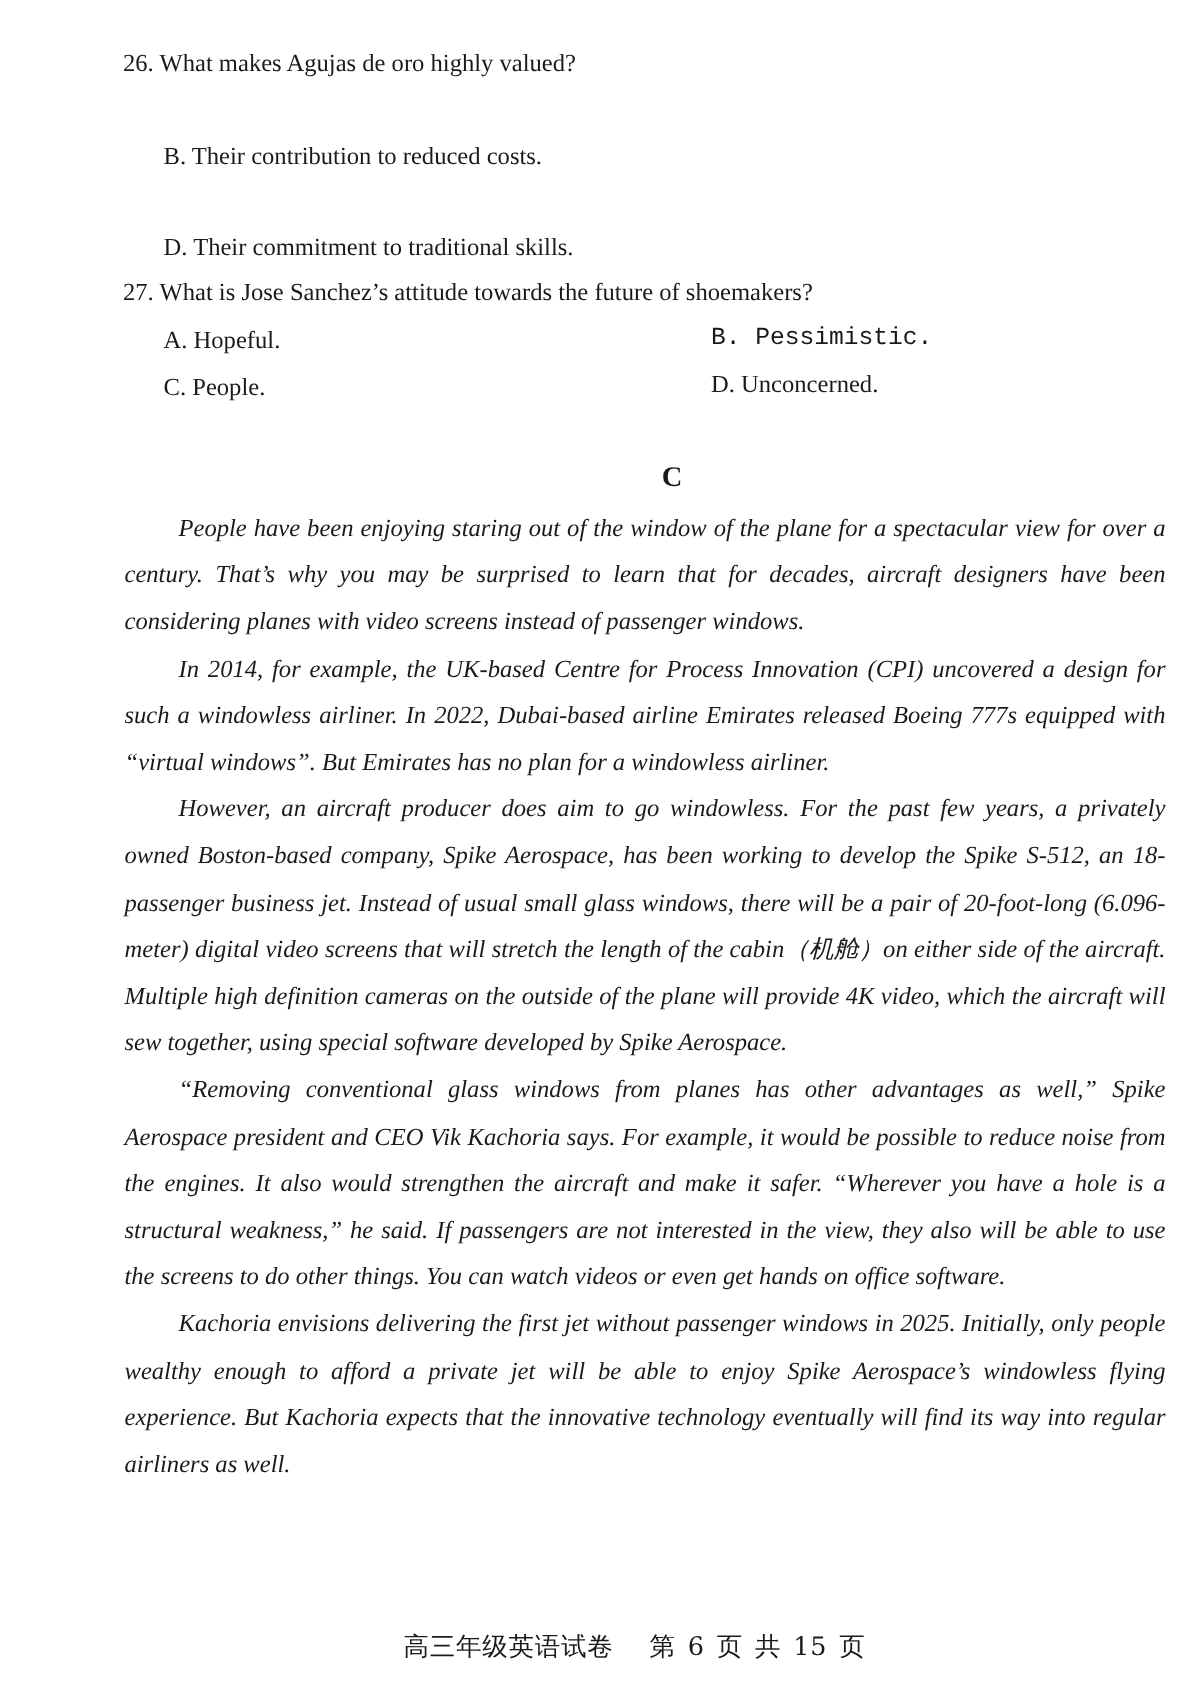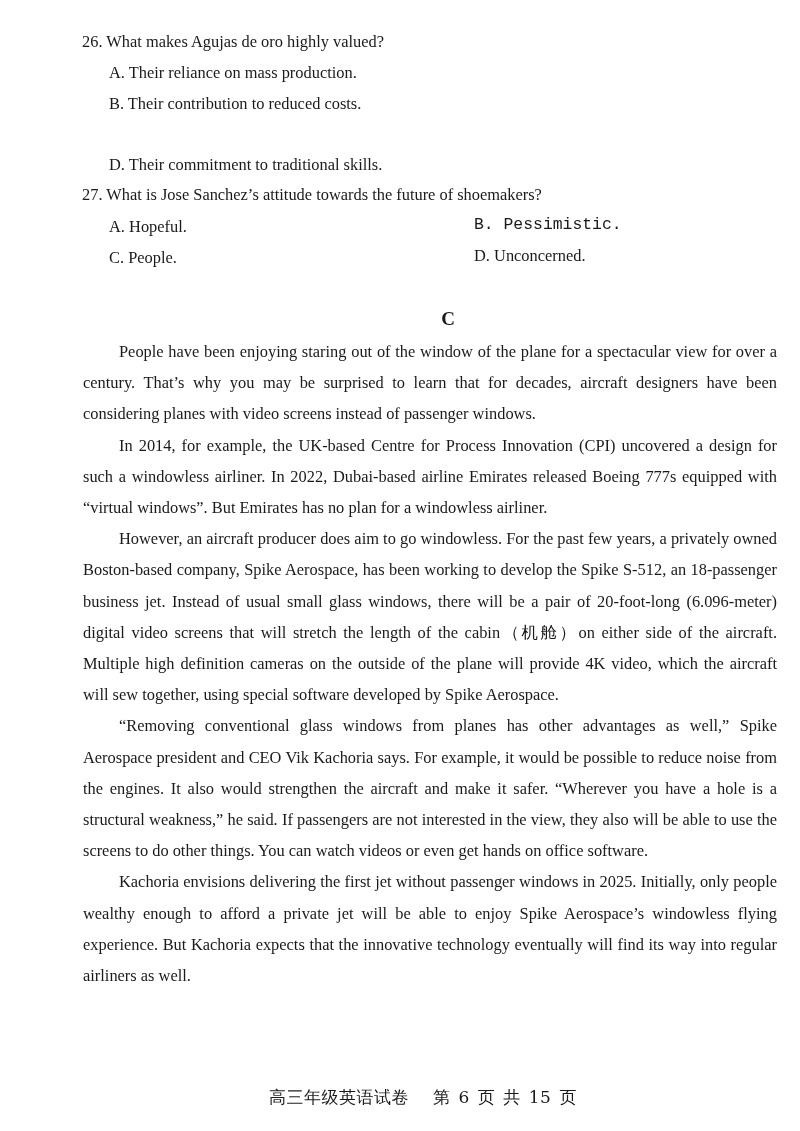--- a/index.html
+++ b/index.html
@@ -43,20 +43,21 @@
       position: absolute;
       left: 83px;
       width: 694px;
       top: 336px;
     }
     .para {
       margin: 0;
       text-align: justify;
       text-indent: 36px;
       line-height: 31.2px;
+      font-style: italic;
     }
     .footer {
       position: absolute;
       top: 1086px;
       left: 0;
       width: 846px;
       text-align: center;
       font-size: 17px;
       font-family: "DejaVu Serif", "Liberation Serif", serif;
       letter-spacing: 0.5px;
@@ -64,24 +65,20 @@
     .footer span { margin: 0 4px; }
   </style>
 </head>
 <body>
 
 <div class="page">
 
   <div class="q" style="top:32px;">
     <span>26.</span>
     <span>What makes Agujas de oro highly valued?</span>
-  </div>
-  <div class="opt" style="left:109px; top:63px;">
-    <span>A.</span>
-    <span>Their reliance on mass production.</span>
   </div>
   <div class="opt" style="left:109px; top:94px;">
     <span>B.</span>
     <span>Their contribution to reduced costs.</span>
   </div>
   <div class="opt" style="left:109px; top:155px;">
     <span>D.</span>
     <span>Their commitment to traditional skills.</span>
   </div>
 

